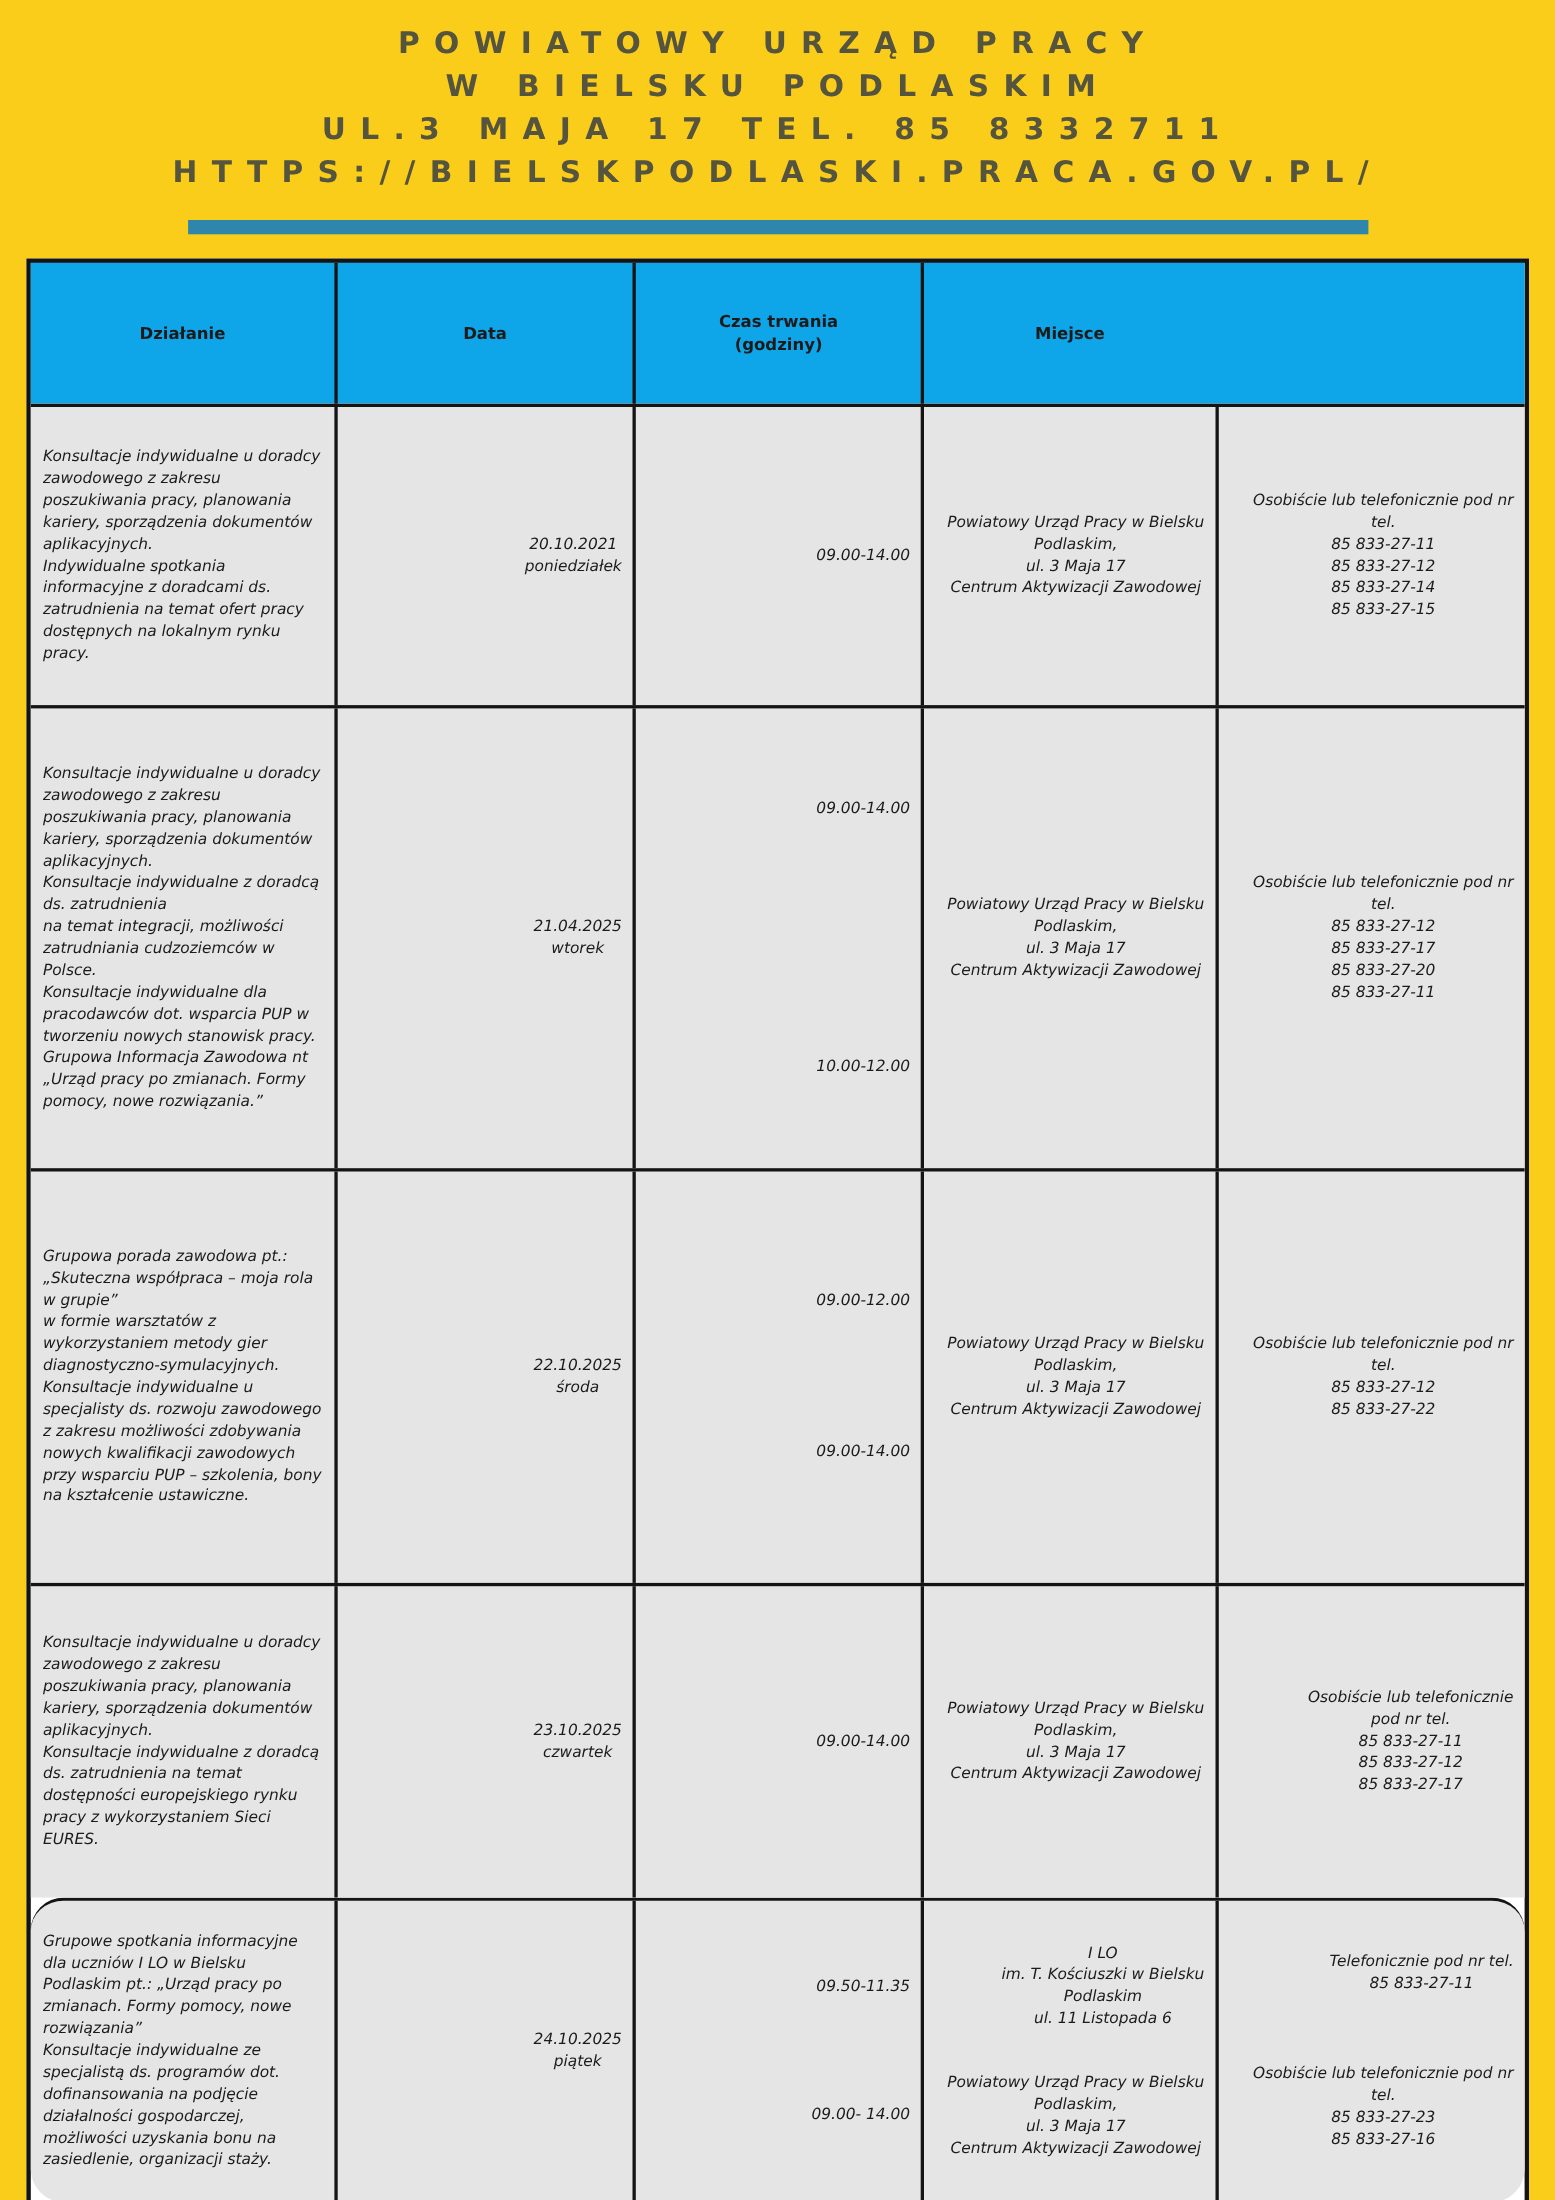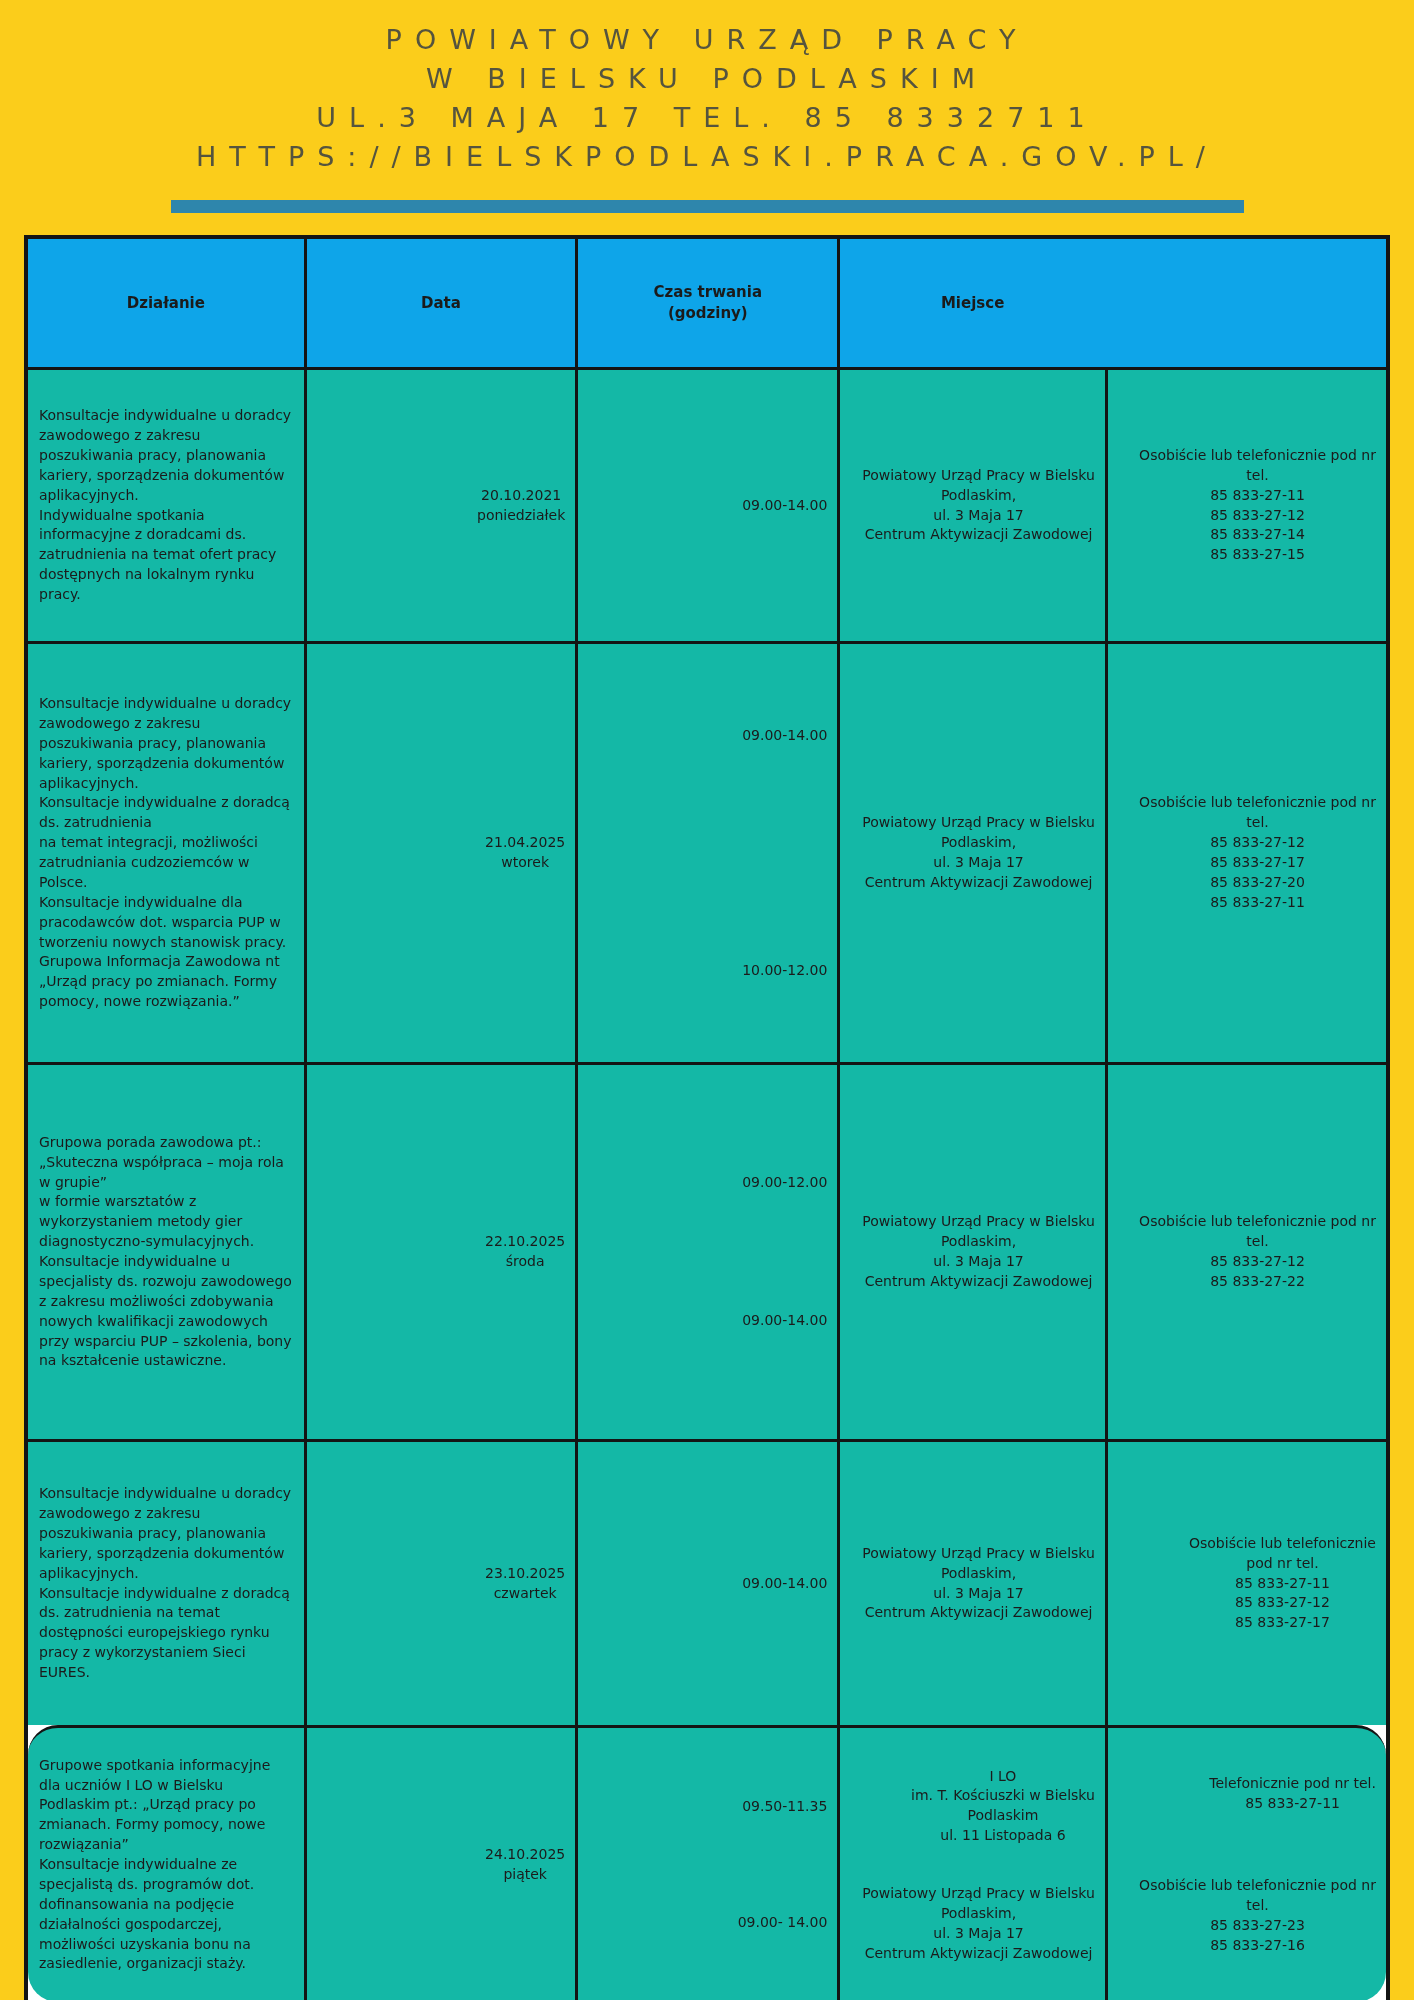--- a/index.html
+++ b/index.html
@@ -9,21 +9,21 @@
     font-family:"DejaVu Sans","Liberation Sans",sans-serif;
     color:#1b1b1b;
     overflow:hidden;
     box-sizing:border-box;
   }
   
   .page-header{
     padding-top:20px;
     text-align:center;
     color:#55543E;
-    font-weight:normal;
+    font-weight:bold;
   }
   .page-header .hline{
     font-size:27px;
     letter-spacing:13px;
     line-height:39px;
     white-space:nowrap;
   }
   .accent-bar{
     width:1073px;
     height:13px;
@@ -37,21 +37,21 @@
     border:4px solid #141414;
     background:#ffffff;
     box-sizing:border-box;
   }
   .thead,.trow{
     display:grid;
     grid-template-columns:20.3% 20% 19.3% 19.7% 20.7%;
     box-sizing:border-box;
   }
   .thead{height:128px;background:#0ea5e9;}
-  .trow{border-top:3px solid #141414;background:#14b8a6;}
+  .trow{border-top:3px solid #141414;background:#e5e5e5;font-style:italic;}
   .row-1{height:274px;}
   .row-2{height:421px;}
   .row-3{height:377px;}
   .row-4{height:286px;}
   .row-5{height:277px;border-radius:30px;}
   .hcell{
     border-left:3px solid #141414;
     display:flex;align-items:center;justify-content:center;
     font-weight:bold;font-size:15px;text-align:center;
     white-space:pre-line;line-height:1.4;

